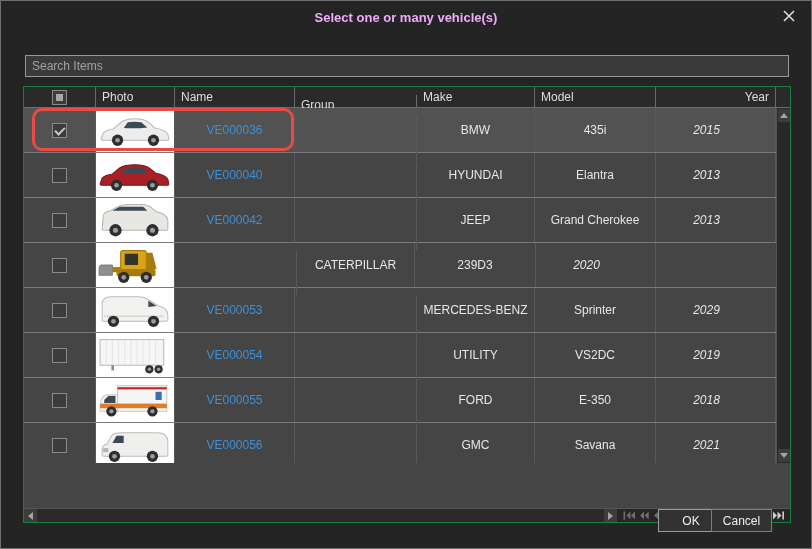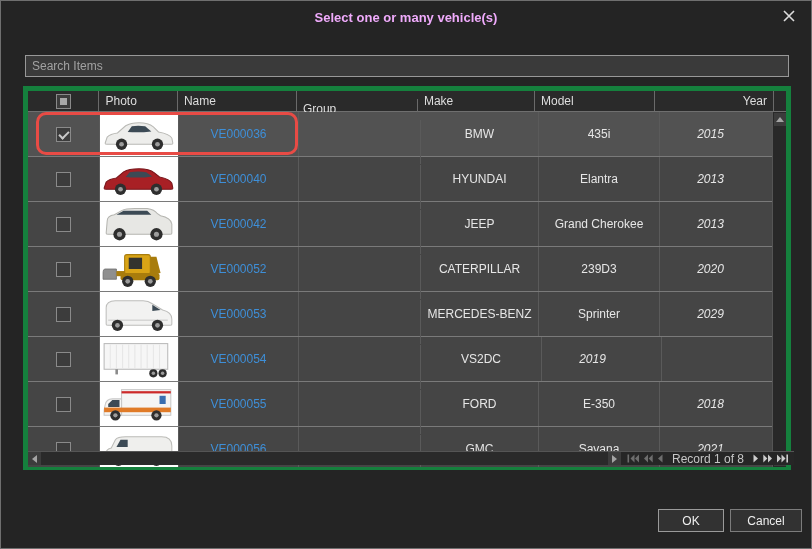--- a/index.html
+++ b/index.html
@@ -4,21 +4,21 @@
 <style>
   html,body{margin:0;padding:0;background:#111;}
   *{box-sizing:border-box;font-family:"Liberation Sans",sans-serif;}
   .dialog{position:relative;width:812px;height:549px;background:#242424;border:1px solid #6f6f6f;overflow:hidden;}
   .titlebar{position:absolute;left:0;top:0;width:100%;height:34px;}
   .title{position:absolute;left:0;right:0;top:9px;text-align:center;font-size:13px;font-weight:bold;color:#f0abfc;}
   .close-btn{position:absolute;right:13px;top:8px;width:18px;height:18px;cursor:pointer;display:flex;align-items:center;justify-content:center;}
   .search{position:absolute;left:24px;top:54px;width:764px;height:22px;background:#3a3a3a;border:1px solid #989898;color:#e6e6e6;font-size:12px;padding:0 6px;outline:none;}
   .search::placeholder{color:#a2a2a2;}
   
-  .grid{position:absolute;left:22px;top:85px;width:768px;height:384px;border:5px solid #15803d;background:#454545;}
+  .grid{position:absolute;left:22px;top:85px;width:768px;height:437px;border:1px solid #15803d;background:#454545;}
   .ghead{position:absolute;left:0;top:0;right:0;height:21px;background:#2a2a2a;display:flex;border-bottom:1px solid #6f6f6f;}
   .hcell{height:100%;display:flex;align-items:center;padding:0 6px;font-size:12px;color:#dedede;border-right:1px solid #6a6a6a;}
   .hcell:last-child{border-right:none;}
   .c-check{width:72px;justify-content:center;}
   .c-photo{width:79px;}
   .c-name{width:120px;}
   .c-group{width:122px;margin-top:8px;}
   .c-make{width:118px;}
   .c-model{width:121px;}
   .c-year{width:120px;justify-content:flex-end;text-align:right;}
@@ -52,21 +52,21 @@
   .hsb-left{left:0;}
   .hsb-right{right:0;}
   .pager{flex:1;display:flex;align-items:center;gap:3px;padding-left:6px;height:100%;}
   .pager-ico{display:flex;align-items:center;cursor:pointer;}
   .pager-label{font-size:12px;color:#c6c6c6;margin:0 5px;white-space:nowrap;}
   
   .hl{position:absolute;left:8px;top:21px;width:262px;height:43px;border:3px solid #e84b45;border-radius:10px;pointer-events:none;z-index:5;}
   
   .btn{position:absolute;top:508px;height:23px;background:#323232;border:1px solid #7c7c7c;color:#efefef;font-size:12px;cursor:pointer;display:flex;align-items:center;justify-content:center;}
   .btn-ok{left:657px;width:66px;border-color:#9a9a9a;}
-  .btn-cancel{left:729px;width:72px;}
+  .btn-cancel{left:710px;width:61px;}
 </style>
 </head>
 <body>
 
 <div class="dialog">
   <div class="titlebar">
     <div class="title">Select one or many vehicle(s)</div>
     <div class="close-btn">
       <span>
         <svg width="14" height="14" viewBox="0 0 14 14">
@@ -190,23 +190,20 @@
                 <rect x="24" y="7" width="25" height="19" rx="2" fill="#d9a416" stroke="#a87c0c" stroke-width="1"></rect>
                 <rect x="28" y="10" width="13" height="11" fill="#33332e"></rect>
                 <rect x="20" y="25" width="38" height="7" rx="2" fill="#a87c0c"></rect>
                 <circle cx="27" cy="33" r="5.5" fill="#2e2e2e"></circle>
                 <circle cx="27" cy="33" r="2.3" fill="#9c9c9c"></circle>
                 <circle cx="49" cy="33" r="5.5" fill="#2e2e2e"></circle>
                 <circle cx="49" cy="33" r="2.3" fill="#9c9c9c"></circle>
               </svg>
             </span>
     </div>
-    <div class="cell c-name">
-      <a class="vlink">VE000052</a>
-    </div>
     <div class="cell c-group"></div>
     <div class="cell c-make">CATERPILLAR</div>
     <div class="cell c-model">239D3</div>
     <div class="cell c-year">2020</div>
   </div>
         <div class="grow">
     <div class="cell c-check" style="justify-content:center;">
       <span class="cb row-cb"></span>
     </div>
     <div class="cell c-photo">
@@ -244,20 +241,21 @@
                 <circle cx="52" cy="35" r="1.7" fill="#9c9c9c"></circle>
                 <circle cx="61" cy="35" r="4" fill="#2e2e2e"></circle>
                 <circle cx="61" cy="35" r="1.7" fill="#9c9c9c"></circle>
               </svg>
             </span>
     </div>
     <div class="cell c-name">
       <a class="vlink">VE000054</a>
     </div>
     <div class="cell c-group"></div>
+    <div class="cell c-make">UTILITY</div>
     <div class="cell c-model">VS2DC</div>
     <div class="cell c-year">2019</div>
   </div>
         <div class="grow">
     <div class="cell c-check" style="justify-content:center;">
       <span class="cb row-cb"></span>
     </div>
     <div class="cell c-photo">
       <span class="photo-box">
               <svg viewBox="0 0 76 42" preserveAspectRatio="xMidYMid meet">

